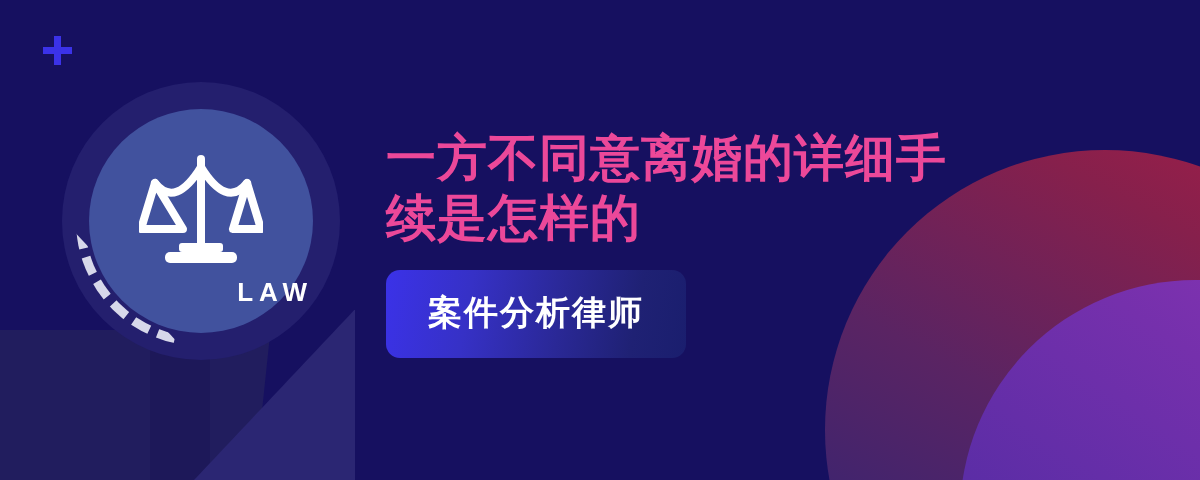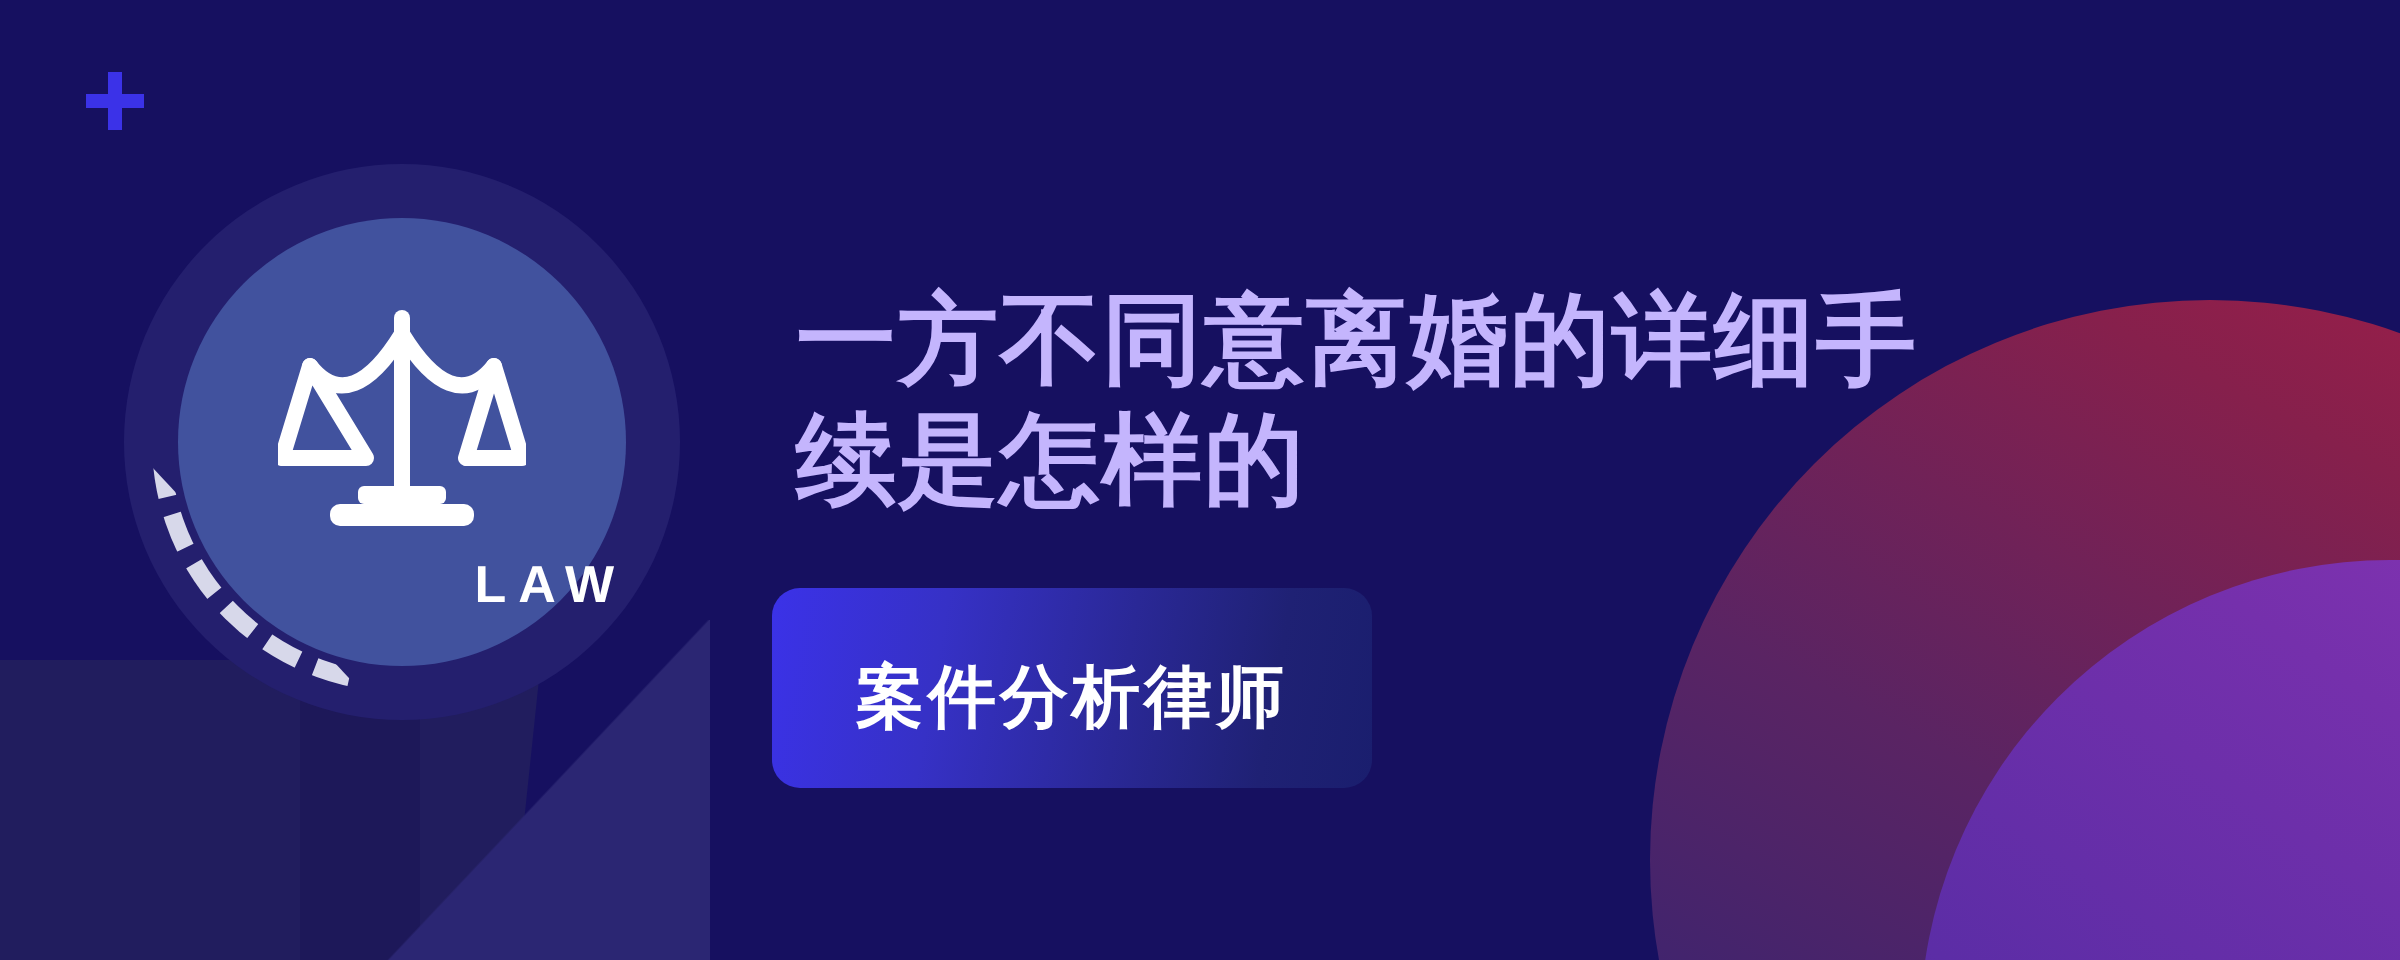--- a/index.html
+++ b/index.html
@@ -149,33 +149,33 @@
   }
 
   
   .content {
     position: absolute;
     left: 386px;
     top: 128px;
     width: 740px;
   }
   .headline {
-    color: #c4b5fd;
+    color: #ec4899;
     font-size: 50px;
     line-height: 60px;
     font-weight: bold;
     letter-spacing: 1px;
-    margin: 12px;
+    margin: 0;
     max-width: 590px;
     font-family: "Liberation Sans", "DejaVu Sans", sans-serif;
   }
   .cta {
     display: inline-block;
     margin-top: 22px;
-    padding: 32px 42px 22px 42px;
+    padding: 20px 42px 22px 42px;
     border: none;
     border-radius: 14px;
     color: #ffffff;
     font-size: 34px;
     font-weight: bold;
     letter-spacing: 2px;
     cursor: pointer;
     background: linear-gradient(100deg, #3b32e8 0%, #3631c6 28%, #2a2896 58%, #1f2174 82%, #1a1e6e 100%);
     font-family: "Liberation Sans", "DejaVu Sans", sans-serif;
   }

